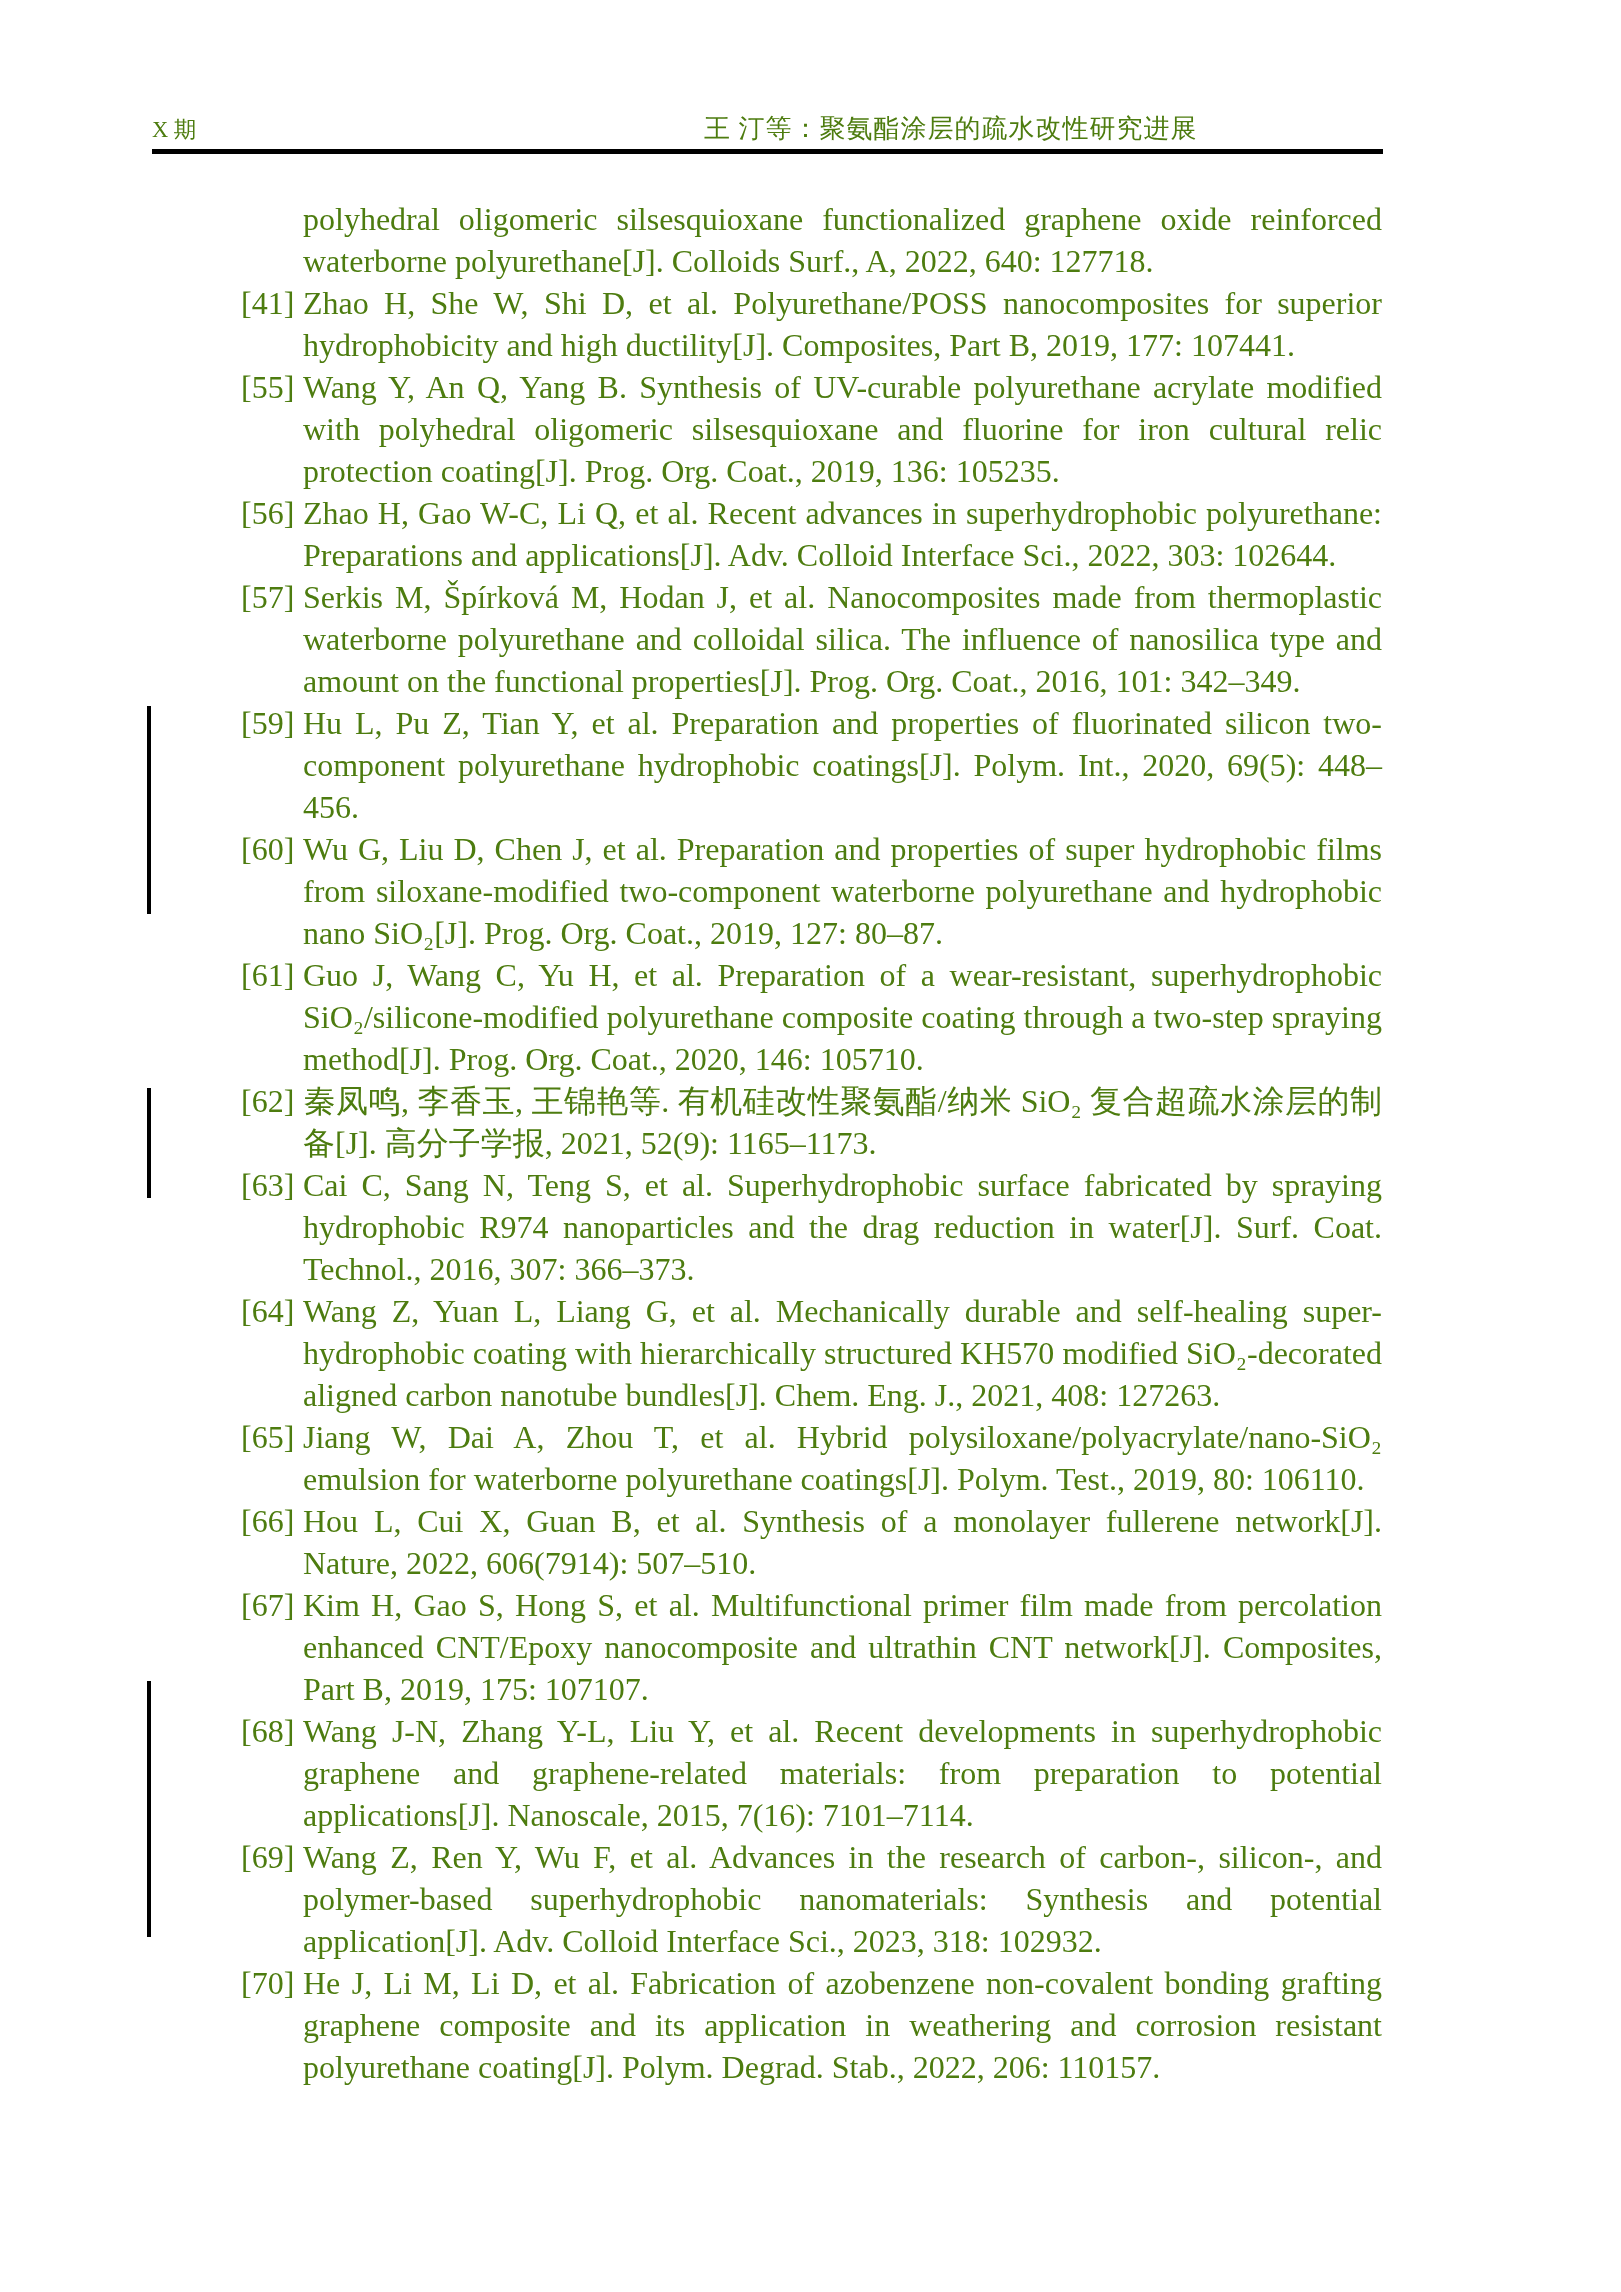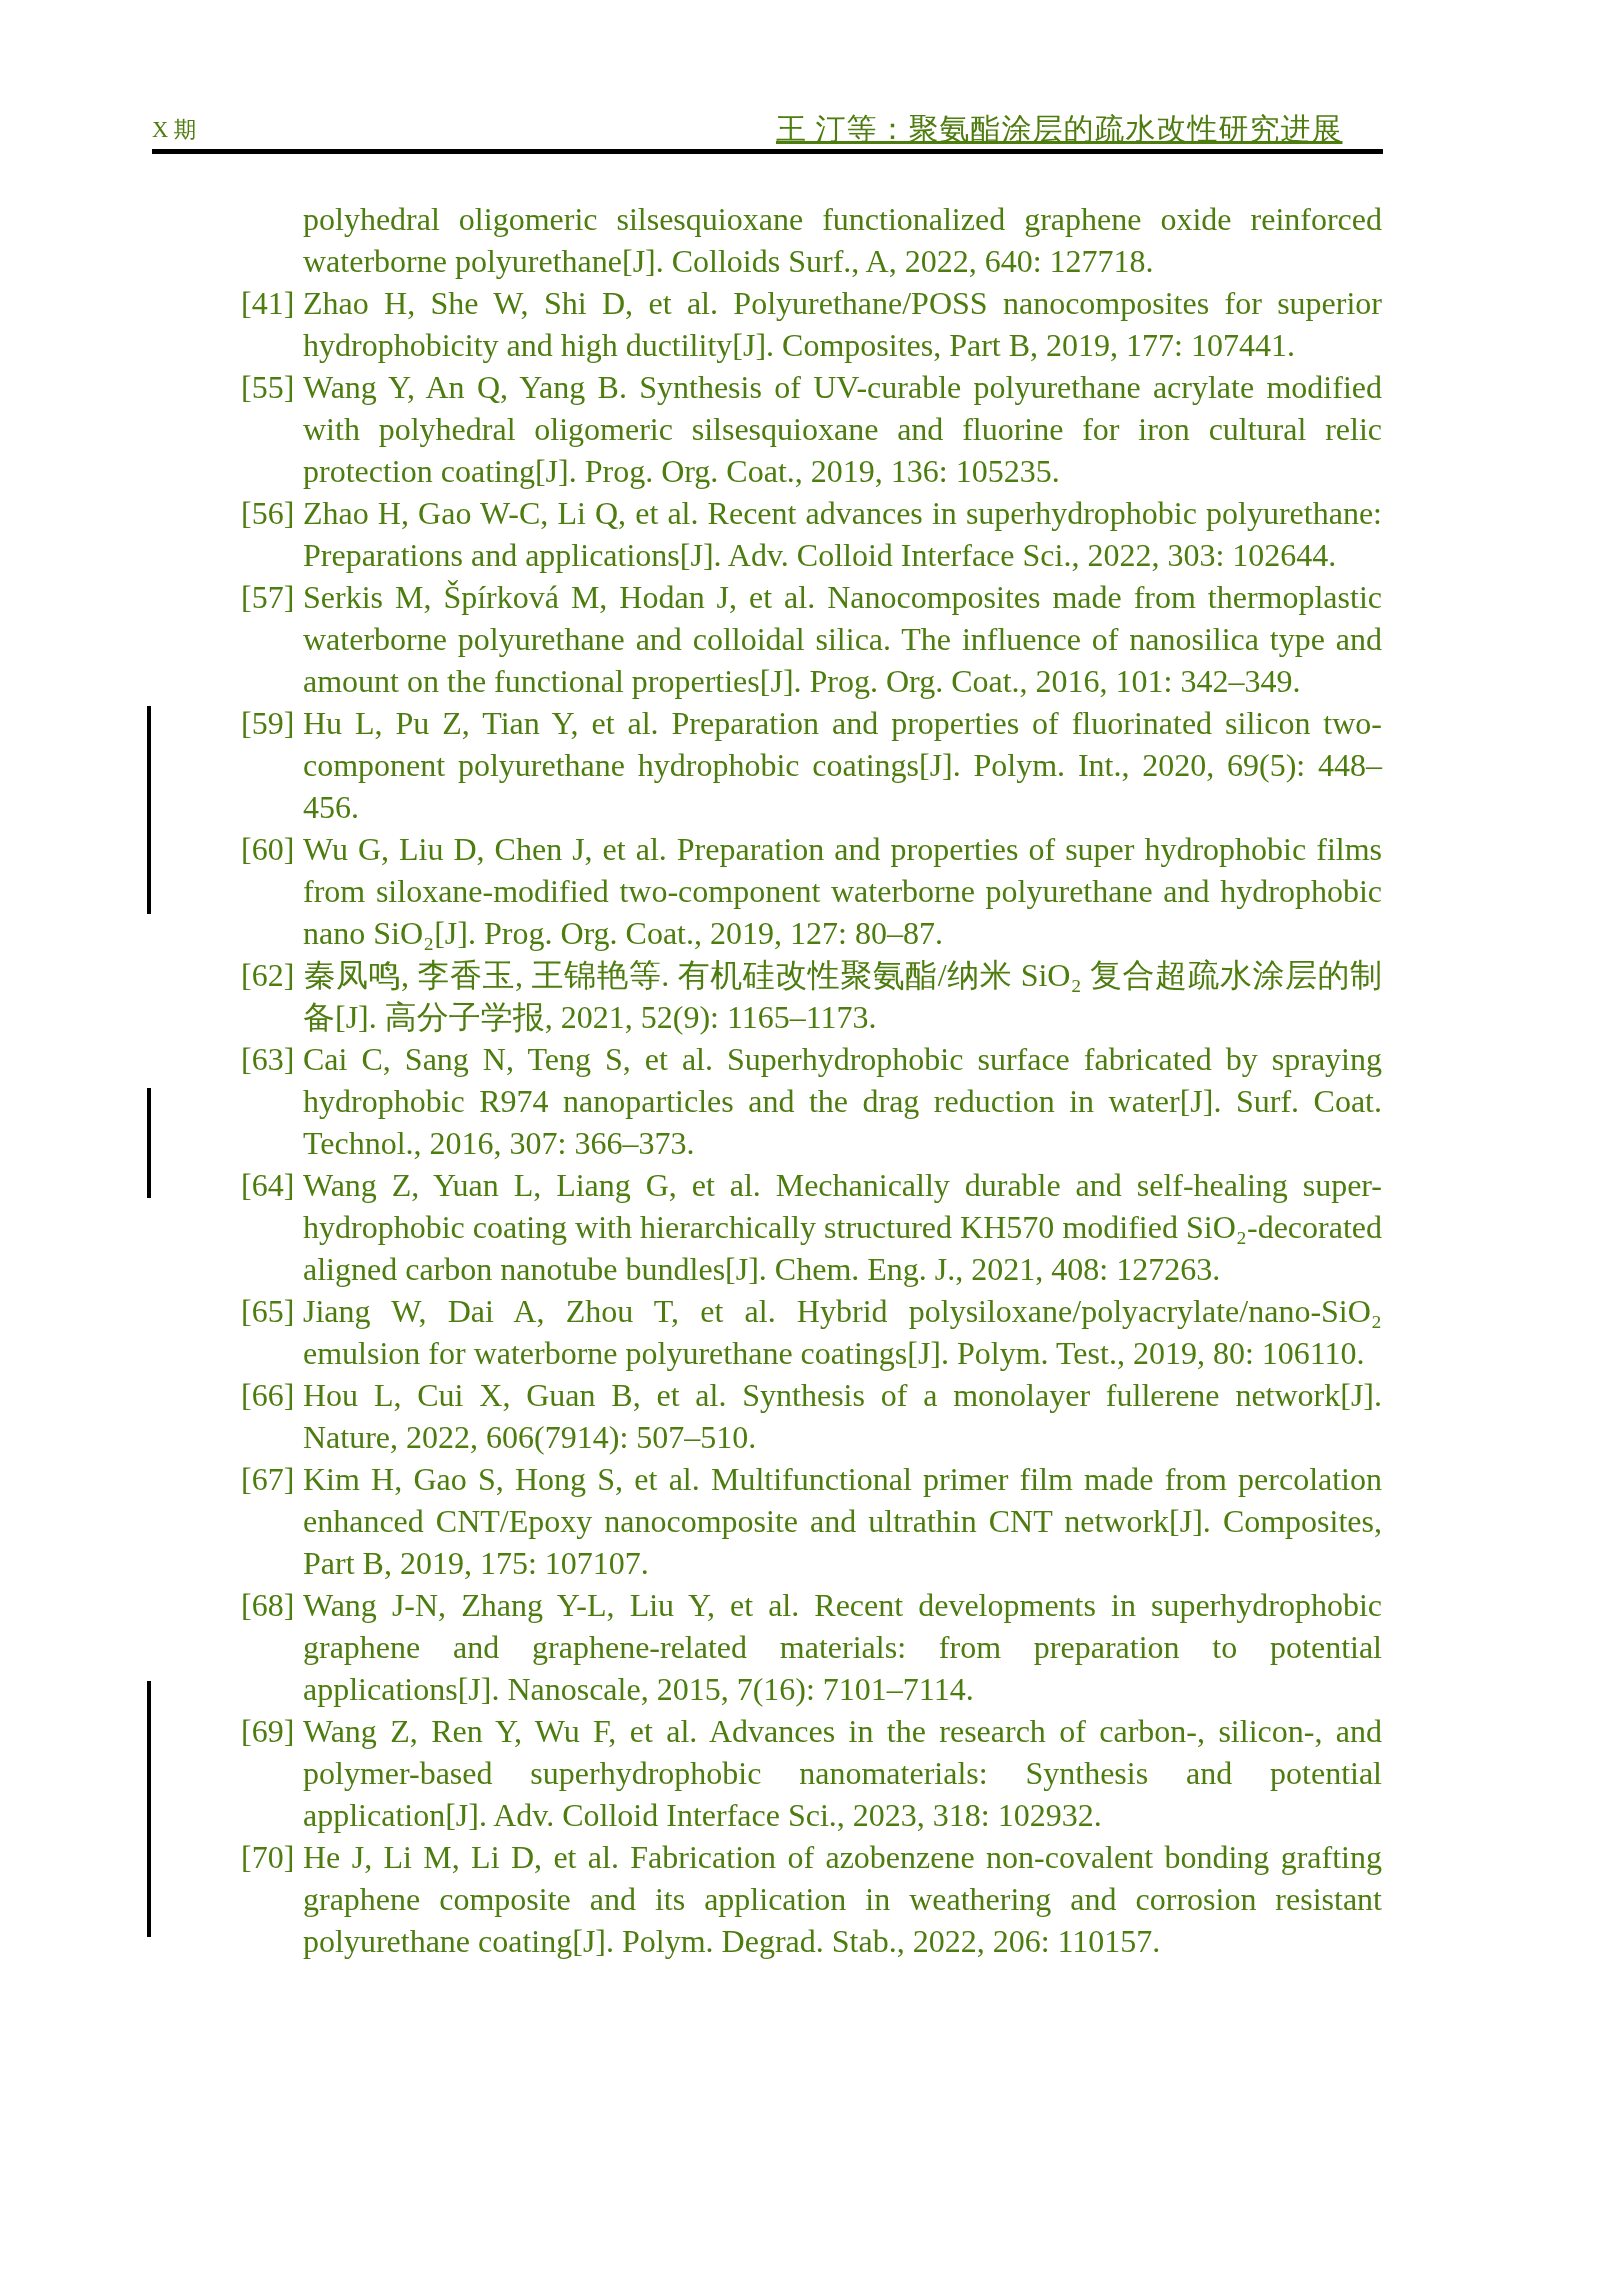--- a/index.html
+++ b/index.html
@@ -21,27 +21,26 @@
   .issue-label {
     position: absolute;
     left: 152px;
     top: 116px;
     font-size: 22.5px;
     line-height: 27.4px;
     white-space: nowrap;
   }
   .running-title {
     position: absolute;
-    left: 776px;
+    left: 704px;
     top: 114px;
-    font-size: 30px;
+    font-size: 26px;
     line-height: 29px;
     letter-spacing: 1px;
     white-space: nowrap;
-    text-decoration: underline;
   }
   .header-rule {
     position: absolute;
     left: 152px;
     top: 149px;
     width: 1231px;
     height: 4.9px;
     background: #000000;
   }
   
@@ -107,20 +106,23 @@
       <div class="ref">
     <span class="refnum">[57]</span><span>Serkis M, Špírková M, Hodan J, et al. Nanocomposites made from thermoplastic waterborne polyurethane and colloidal silica. The influence of nanosilica type and amount on the functional properties[J]. Prog. Org. Coat., 2016, 101: 342–349.</span>
   </div>
       <div class="ref">
     <span class="refnum">[59]</span><span>Hu L, Pu Z, Tian Y, et al. Preparation and properties of fluorinated silicon two-component polyurethane hydrophobic coatings[J]. Polym. Int., 2020, 69(5): 448–456.</span>
   </div>
       <div class="ref">
     <span class="refnum">[60]</span><span>Wu G, Liu D, Chen J, et al. Preparation and properties of super hydrophobic films from siloxane-modified two-component waterborne polyurethane and hydrophobic nano SiO₂[J]. Prog. Org. Coat., 2019, 127: 80–87.</span>
   </div>
       <div class="ref">
+    <span class="refnum">[61]</span><span>Guo J, Wang C, Yu H, et al. Preparation of a wear-resistant, superhydrophobic SiO₂/silicone-modified polyurethane composite coating through a two-step spraying method[J]. Prog. Org. Coat., 2020, 146: 105710.</span>
+  </div>
+      <div class="ref">
     <span class="refnum">[62]</span><span>秦凤鸣, 李香玉, 王锦艳等. 有机硅改性聚氨酯/纳米 SiO₂ 复合超疏水涂层的制备[J]. 高分子学报, 2021, 52(9): 1165–1173.</span>
   </div>
       <div class="ref">
     <span class="refnum">[63]</span><span>Cai C, Sang N, Teng S, et al. Superhydrophobic surface fabricated by spraying hydrophobic R974 nanoparticles and the drag reduction in water[J]. Surf. Coat. Technol., 2016, 307: 366–373.</span>
   </div>
       <div class="ref">
     <span class="refnum">[64]</span><span>Wang Z, Yuan L, Liang G, et al. Mechanically durable and self-healing super-hydrophobic coating with hierarchically structured KH570 modified SiO₂-decorated aligned carbon nanotube bundles[J]. Chem. Eng. J., 2021, 408: 127263.</span>
   </div>
       <div class="ref">
     <span class="refnum">[65]</span><span>Jiang W, Dai A, Zhou T, et al. Hybrid polysiloxane/polyacrylate/nano-SiO₂ emulsion for waterborne polyurethane coatings[J]. Polym. Test., 2019, 80: 106110.</span>

